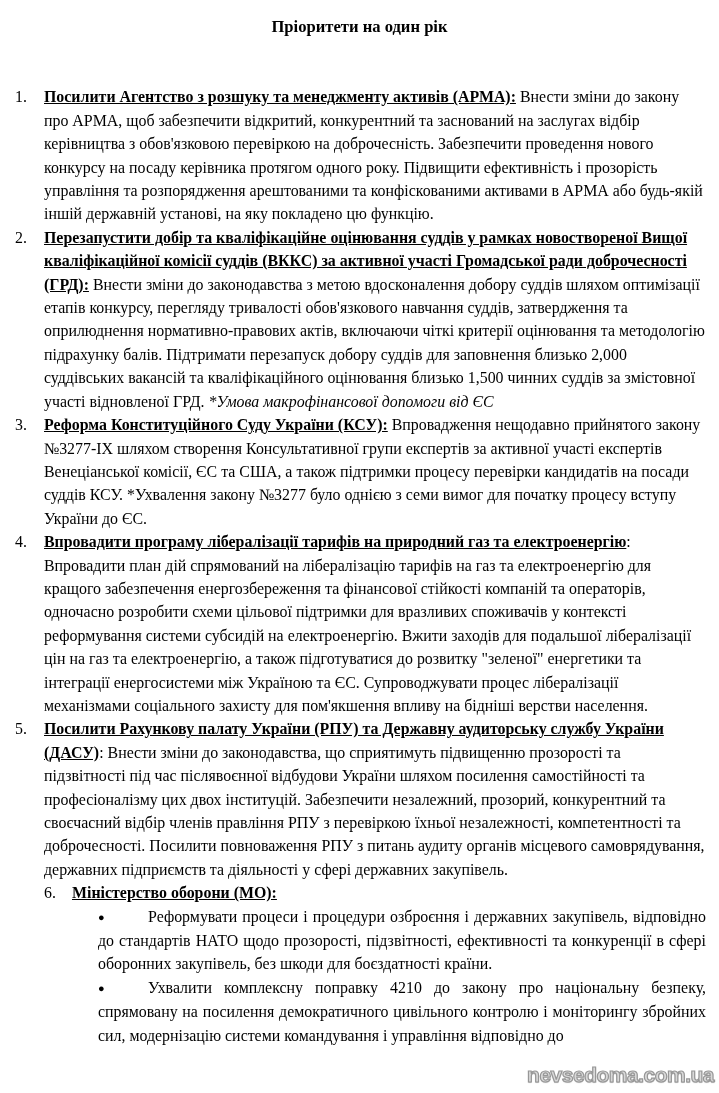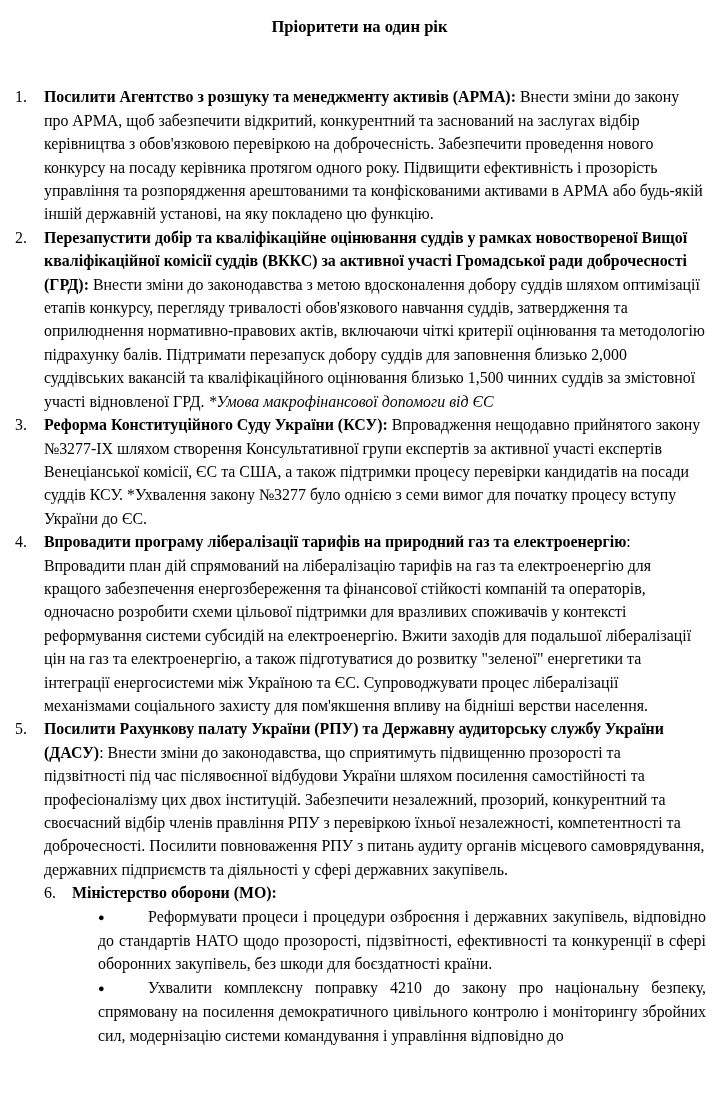--- a/index.html
+++ b/index.html
@@ -30,20 +30,21 @@
     text-align: left;
   }
   .item .num {
     position: absolute;
     left: 15px; top: 0;
   }
   .item.indented { padding-left: 72px; }
   .item.indented .num { left: 44px; }
   .lead {
     font-weight: bold;
+    text-decoration: underline;
     margin-top: 32px;
   }
   .note-italic { font-style: italic; text-align: right; }
   .bullet {
     margin-left: 26px;
     text-align: justify;
   }
   .dot {
     display: inline-block;
     width: 50px;
@@ -68,13 +69,14 @@
 <div class="doc">
   <div class="title">Пріоритети на один рік</div>
   <div class="list">
       <div class="item"><span class="num">1.</span><span class="lead">Посилити Агентство з розшуку та менеджменту активів (АРМА):</span> <span class="body">Внести зміни до закону про АРМА, щоб забезпечити відкритий, конкурентний та заснований на заслугах відбір керівництва з обов'язковою перевіркою на доброчесність. Забезпечити проведення нового конкурсу на посаду керівника протягом одного року. Підвищити ефективність і прозорість управління та розпорядження арештованими та конфіскованими активами в АРМА або будь-якій іншій державній установі, на яку покладено цю функцію.</span></div>
       <div class="item"><span class="num">2.</span><span class="lead">Перезапустити добір та кваліфікаційне оцінювання суддів у рамках новоствореної Вищої кваліфікаційної комісії суддів (ВККС) за активної участі Громадської ради доброчесності (ГРД):</span> <span class="body">Внести зміни до законодавства з метою вдосконалення добору суддів шляхом оптимізації етапів конкурсу, перегляду тривалості обов'язкового навчання суддів, затвердження та оприлюднення нормативно-правових актів, включаючи чіткі критерії оцінювання та методологію підрахунку балів. Підтримати перезапуск добору суддів для заповнення близько 2,000 суддівських вакансій та кваліфікаційного оцінювання близько 1,500 чинних суддів за змістовної участі відновленої ГРД.</span> <span class="note-italic">*Умова макрофінансової допомоги від ЄС</span></div>
       <div class="item"><span class="num">3.</span><span class="lead">Реформа Конституційного Суду України (КСУ):</span> <span class="body">Впровадження нещодавно прийнятого закону №3277-IX шляхом створення Консультативної групи експертів за активної участі експертів Венеціанської комісії, ЄС та США, а також підтримки процесу перевірки кандидатів на посади суддів КСУ. *Ухвалення закону №3277 було однією з семи вимог для початку процесу вступу України до ЄС.</span></div>
       <div class="item"><span class="num">4.</span><span class="lead">Впровадити програму лібералізації тарифів на природний газ та електроенергію</span><span>:</span> <span class="body">Впровадити план дій спрямований на лібералізацію тарифів на газ та електроенергію для кращого забезпечення енергозбереження та фінансової стійкості компаній та операторів, одночасно розробити схеми цільової підтримки для вразливих споживачів у контексті реформування системи субсидій на електроенергію. Вжити заходів для подальшої лібералізації цін на газ та електроенергію, а також підготуватися до розвитку "зеленої" енергетики та інтеграції енергосистеми між Україною та ЄС. Супроводжувати процес лібералізації механізмами соціального захисту для пом'якшення впливу на бідніші верстви населення.</span></div>
       <div class="item"><span class="num">5.</span><span class="lead">Посилити Рахункову палату України (РПУ) та Державну аудиторську службу України (ДАСУ)</span><span>:</span> <span class="body">Внести зміни до законодавства, що сприятимуть підвищенню прозорості та підзвітності під час післявоєнної відбудови України шляхом посилення самостійності та професіоналізму цих двох інституцій. Забезпечити незалежний, прозорий, конкурентний та своєчасний відбір членів правління РПУ з перевіркою їхньої незалежності, компетентності та доброчесності. Посилити повноваження РПУ з питань аудиту органів місцевого самоврядування, державних підприємств та діяльності у сфері державних закупівель.</span></div>
       <div class="item indented"><span class="num">6.</span><span class="lead">Міністерство оборони (МО):</span><div class="bullet"><span class="dot">●</span><span>Реформувати процеси і процедури озброєння і державних закупівель, відповідно до стандартів НАТО щодо прозорості, підзвітності, ефективності та конкуренції в сфері оборонних закупівель, без шкоди для боєздатності країни.</span></div><div class="bullet"><span class="dot">●</span><span>Ухвалити комплексну поправку 4210 до закону про національну безпеку, спрямовану на посилення демократичного цивільного контролю і моніторингу збройних сил, модернізацію системи командування і управління відповідно до</span></div></div>
     </div>
+  <div class="watermark">nevsedoma.com.ua</div>
 </div>
 
 </body></html>

